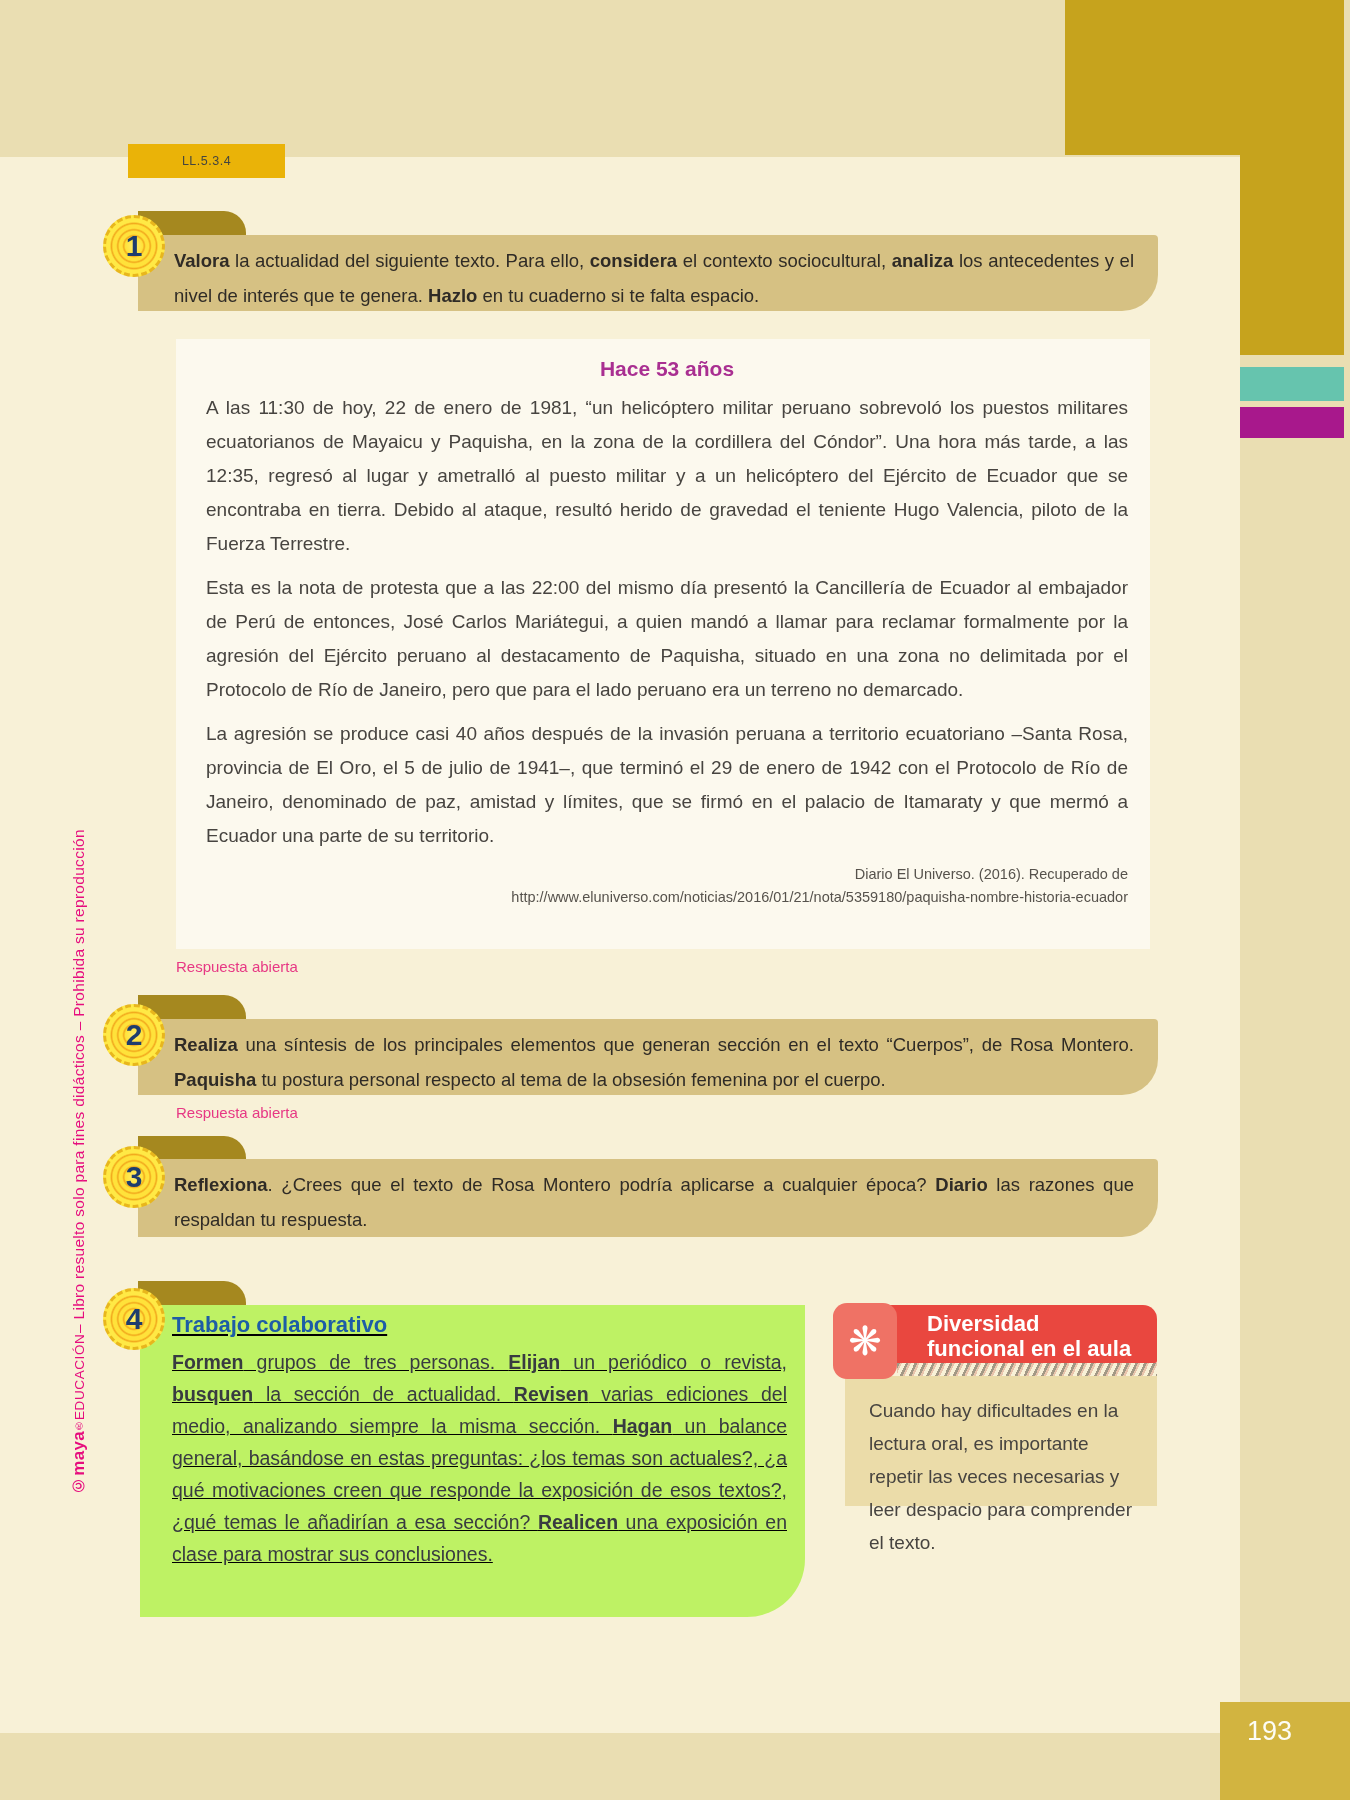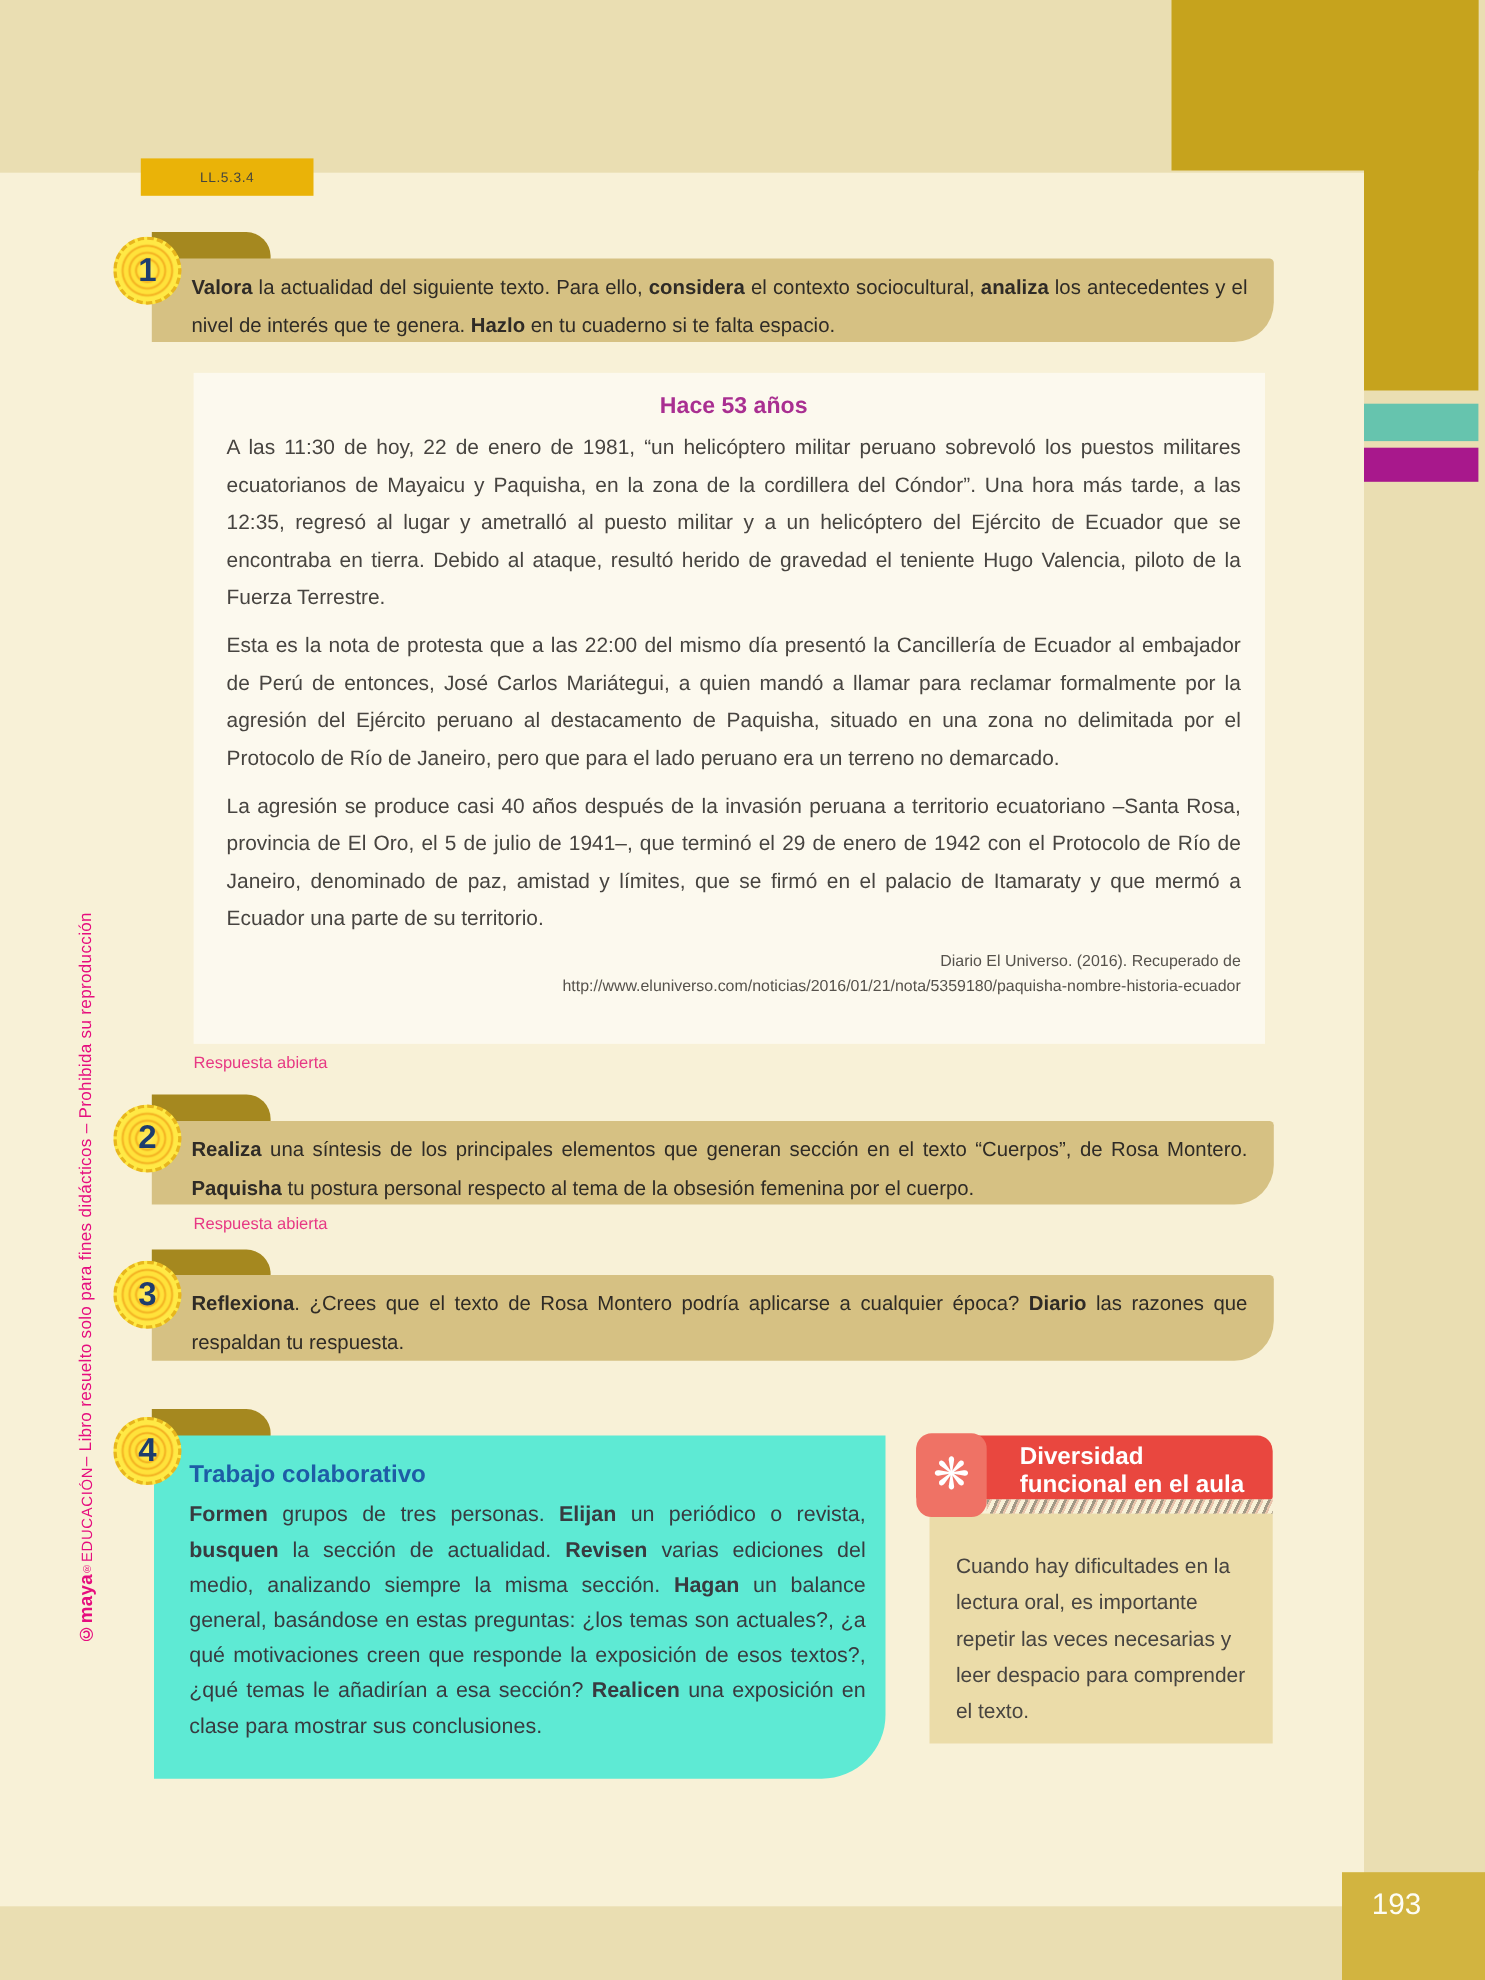--- a/index.html
+++ b/index.html
@@ -42,34 +42,34 @@
   .r4{left:138px;top:1281px;} .q4{top:1288px;}
   
   .article{position:absolute;left:176px;top:339px;width:974px;height:610px;background:#fcf9ee;z-index:2;
            box-sizing:border-box;padding:18px 22px 0 30px;}
   .article h2{margin:0 0 10px 0;text-align:center;font-size:21px;color:#a92f91;}
   .article p{margin:0 0 10px 0;font-size:19px;line-height:34px;color:#474440;text-align:justify;}
   .cite{margin-top:6px;text-align:right;font-size:14.5px;line-height:23px;color:#56524c;}
   .ra{position:absolute;left:176px;font-size:15px;color:#e73884;z-index:2;}
   .ra1{top:958px;} .ra2{top:1104px;}
   
-  .collab{position:absolute;left:140px;top:1305px;width:665px;height:312px;background:#5eead4;
-           border-radius:0 0 58px 0;z-index:2;box-sizing:border-box;padding:22px 18px 0 32px;}
+  .collab{position:absolute;left:140px;top:1305px;width:665px;height:312px;background:#bef264;
+           border-radius:0 0 58px 0;z-index:2;box-sizing:border-box;padding:7px 18px 0 32px;text-decoration:underline;}
   .collab h3{margin:0 0 8px 0;font-size:22px;color:#1d5da6;}
   .collab p{margin:0;font-size:19.5px;line-height:32px;color:#383b40;text-align:justify;}
   
   .div-header{position:absolute;left:833px;top:1305px;width:324px;height:58px;background:#e9473f;
            border-radius:14px 14px 2px 2px;z-index:3;box-sizing:border-box;padding:6px 10px 0 94px;}
   .div-header .t{color:#ffffff;font-weight:700;font-size:22px;line-height:25px;display:block;}
   .div-icon{position:absolute;left:833px;top:1303px;width:64px;height:76px;background:#ef7265;border-radius:14px;
            z-index:4;display:flex;align-items:center;justify-content:center;color:#fff;font-size:40px;}
   .div-hatch{position:absolute;left:897px;top:1363px;width:260px;height:13px;z-index:2;
            background:repeating-linear-gradient(115deg,rgba(92,80,66,.55) 0 2.5px,rgba(190,80,60,.28) 2.5px 4.5px,rgba(0,0,0,0) 4.5px 8px);}
-  .div-note{position:absolute;left:845px;top:1376px;width:312px;height:209px;background:#ebdca9;z-index:1;
-           box-sizing:border-box;padding:32px 20px 0 24px;}
+  .div-note{position:absolute;left:845px;top:1376px;width:312px;height:130px;background:#ebdca9;z-index:1;
+           box-sizing:border-box;padding:18px 20px 0 24px;}
   .div-note p{margin:0;font-size:19px;line-height:33px;color:#474440;}
 </style>
 </head>
 <body>
 
 <div class="page">
   <div class="panel"></div>
 
   <div class="gold-top"></div>
   <div class="gold-col"></div>

